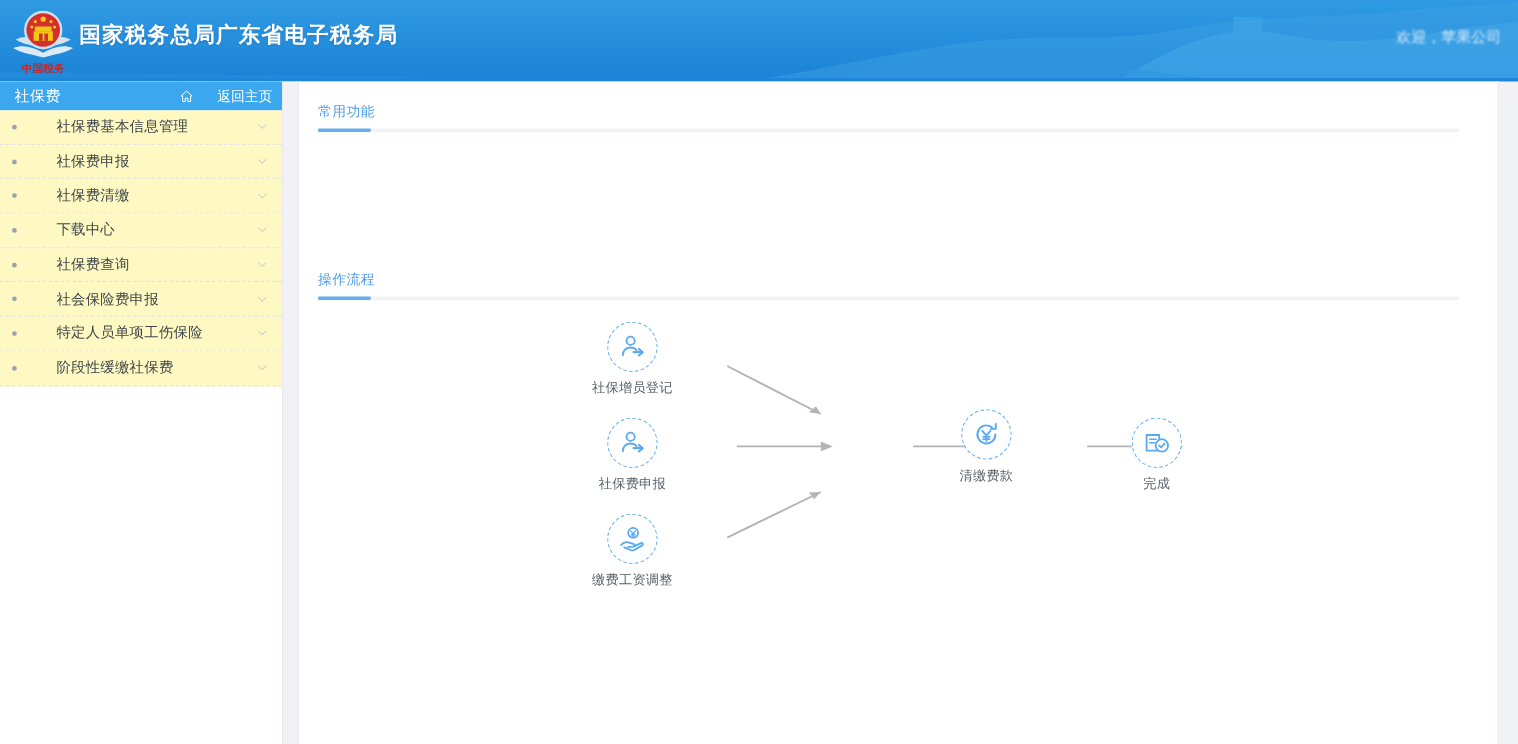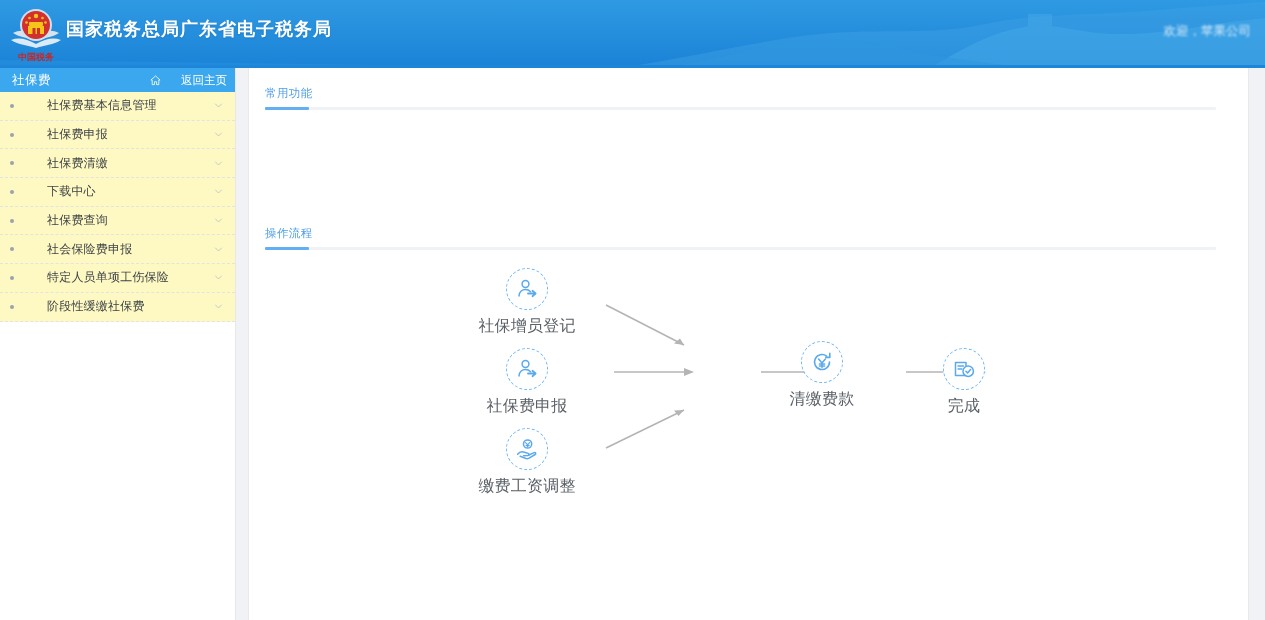--- a/index.html
+++ b/index.html
@@ -148,21 +148,21 @@
     width: 42px; height: 42px;
     margin: 0 auto;
     border: 1.3px dashed #6fb6f2;
     border-radius: 50%;
     display: flex; align-items: center; justify-content: center;
     background: #fff;
   }
   .node-circle svg { display: block; }
   .node-label {
     margin-top: 6px;
-    font-size: 16px; color: #5a6066;
+    font-size: 11px; color: #5a6066;
     white-space: nowrap; letter-spacing: 0.2px;
   }
   .arrow { position: absolute; }
   .arrow svg { display: block; overflow: visible; }
 </style>
 </head>
 <body>
 
 <div class="header">
 

